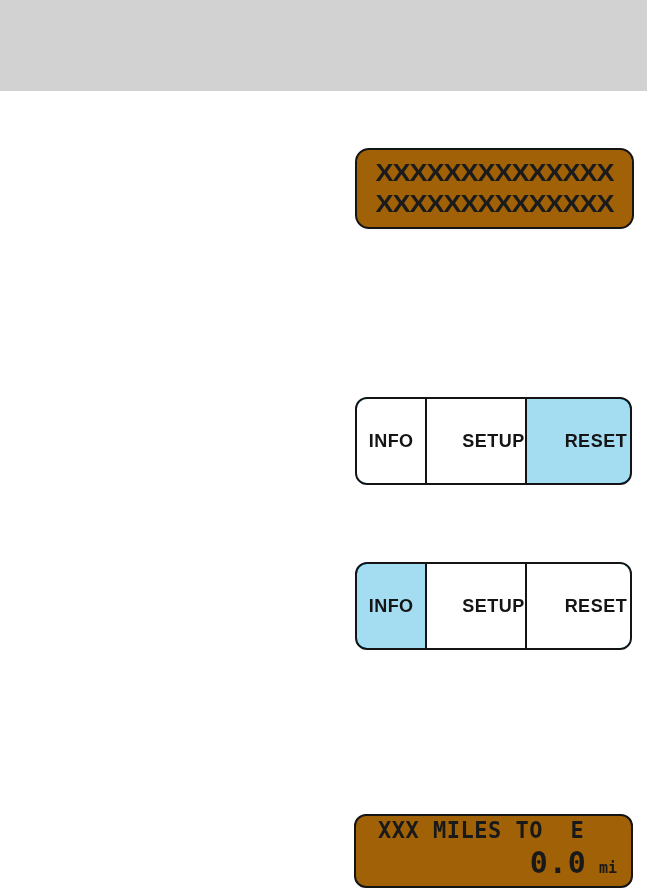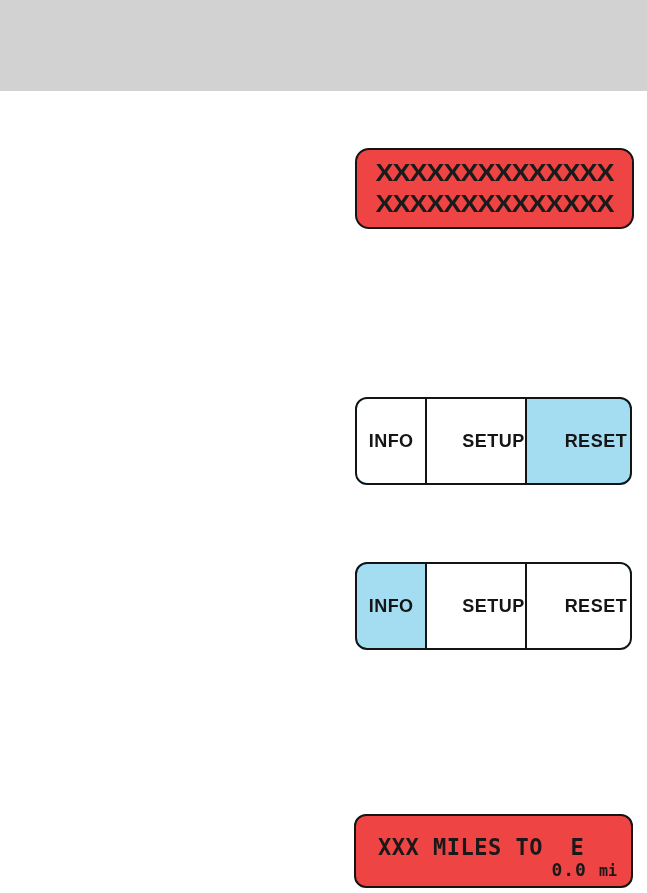--- a/index.html
+++ b/index.html
@@ -19,21 +19,21 @@
   }
   .header-band {
     position: absolute;
     left: 0; top: 0;
     width: 647px; height: 91px;
     background: var(--header-gray);
   }
   
   .lcd-box {
     position: absolute;
-    background: #ef4444;
+    background: #a16207;
     border: 2px solid var(--border);
     border-radius: 14px;
   }
   .display-top {
     left: 355px; top: 148px;
     width: 279px; height: 81px;
     display: flex;
     flex-direction: column;
     align-items: center;
     justify-content: center;
@@ -82,41 +82,41 @@
     color: #151515;
   }
   
   .display-bottom {
     left: 354px; top: 814px;
     width: 279px; height: 74px;
     border-radius: 12px;
     padding: 1px 14px 6px 22px;
     display: flex;
     flex-direction: column;
-    justify-content: flex-end;
+    justify-content: space-between;
   }
   .lcd-text {
     font-family: "DejaVu Sans Mono", monospace;
     font-weight: bold;
     color: #191919;
     white-space: pre;
   }
   .display-bottom .line1 {
     font-size: 22px;
     letter-spacing: 0.5px;
     transform: scaleY(1.05);
     transform-origin: left top;
   }
   .display-bottom .line2 {
     align-self: flex-end;
     display: flex;
     align-items: baseline;
   }
   .display-bottom .value {
-    font-size: 18px;
+    font-size: 30px;
     letter-spacing: 1px;
   }
   .display-bottom .unit {
     font-size: 15px;
     margin-left: 12px;
   }
 </style>
 </head>
 <body>
 

